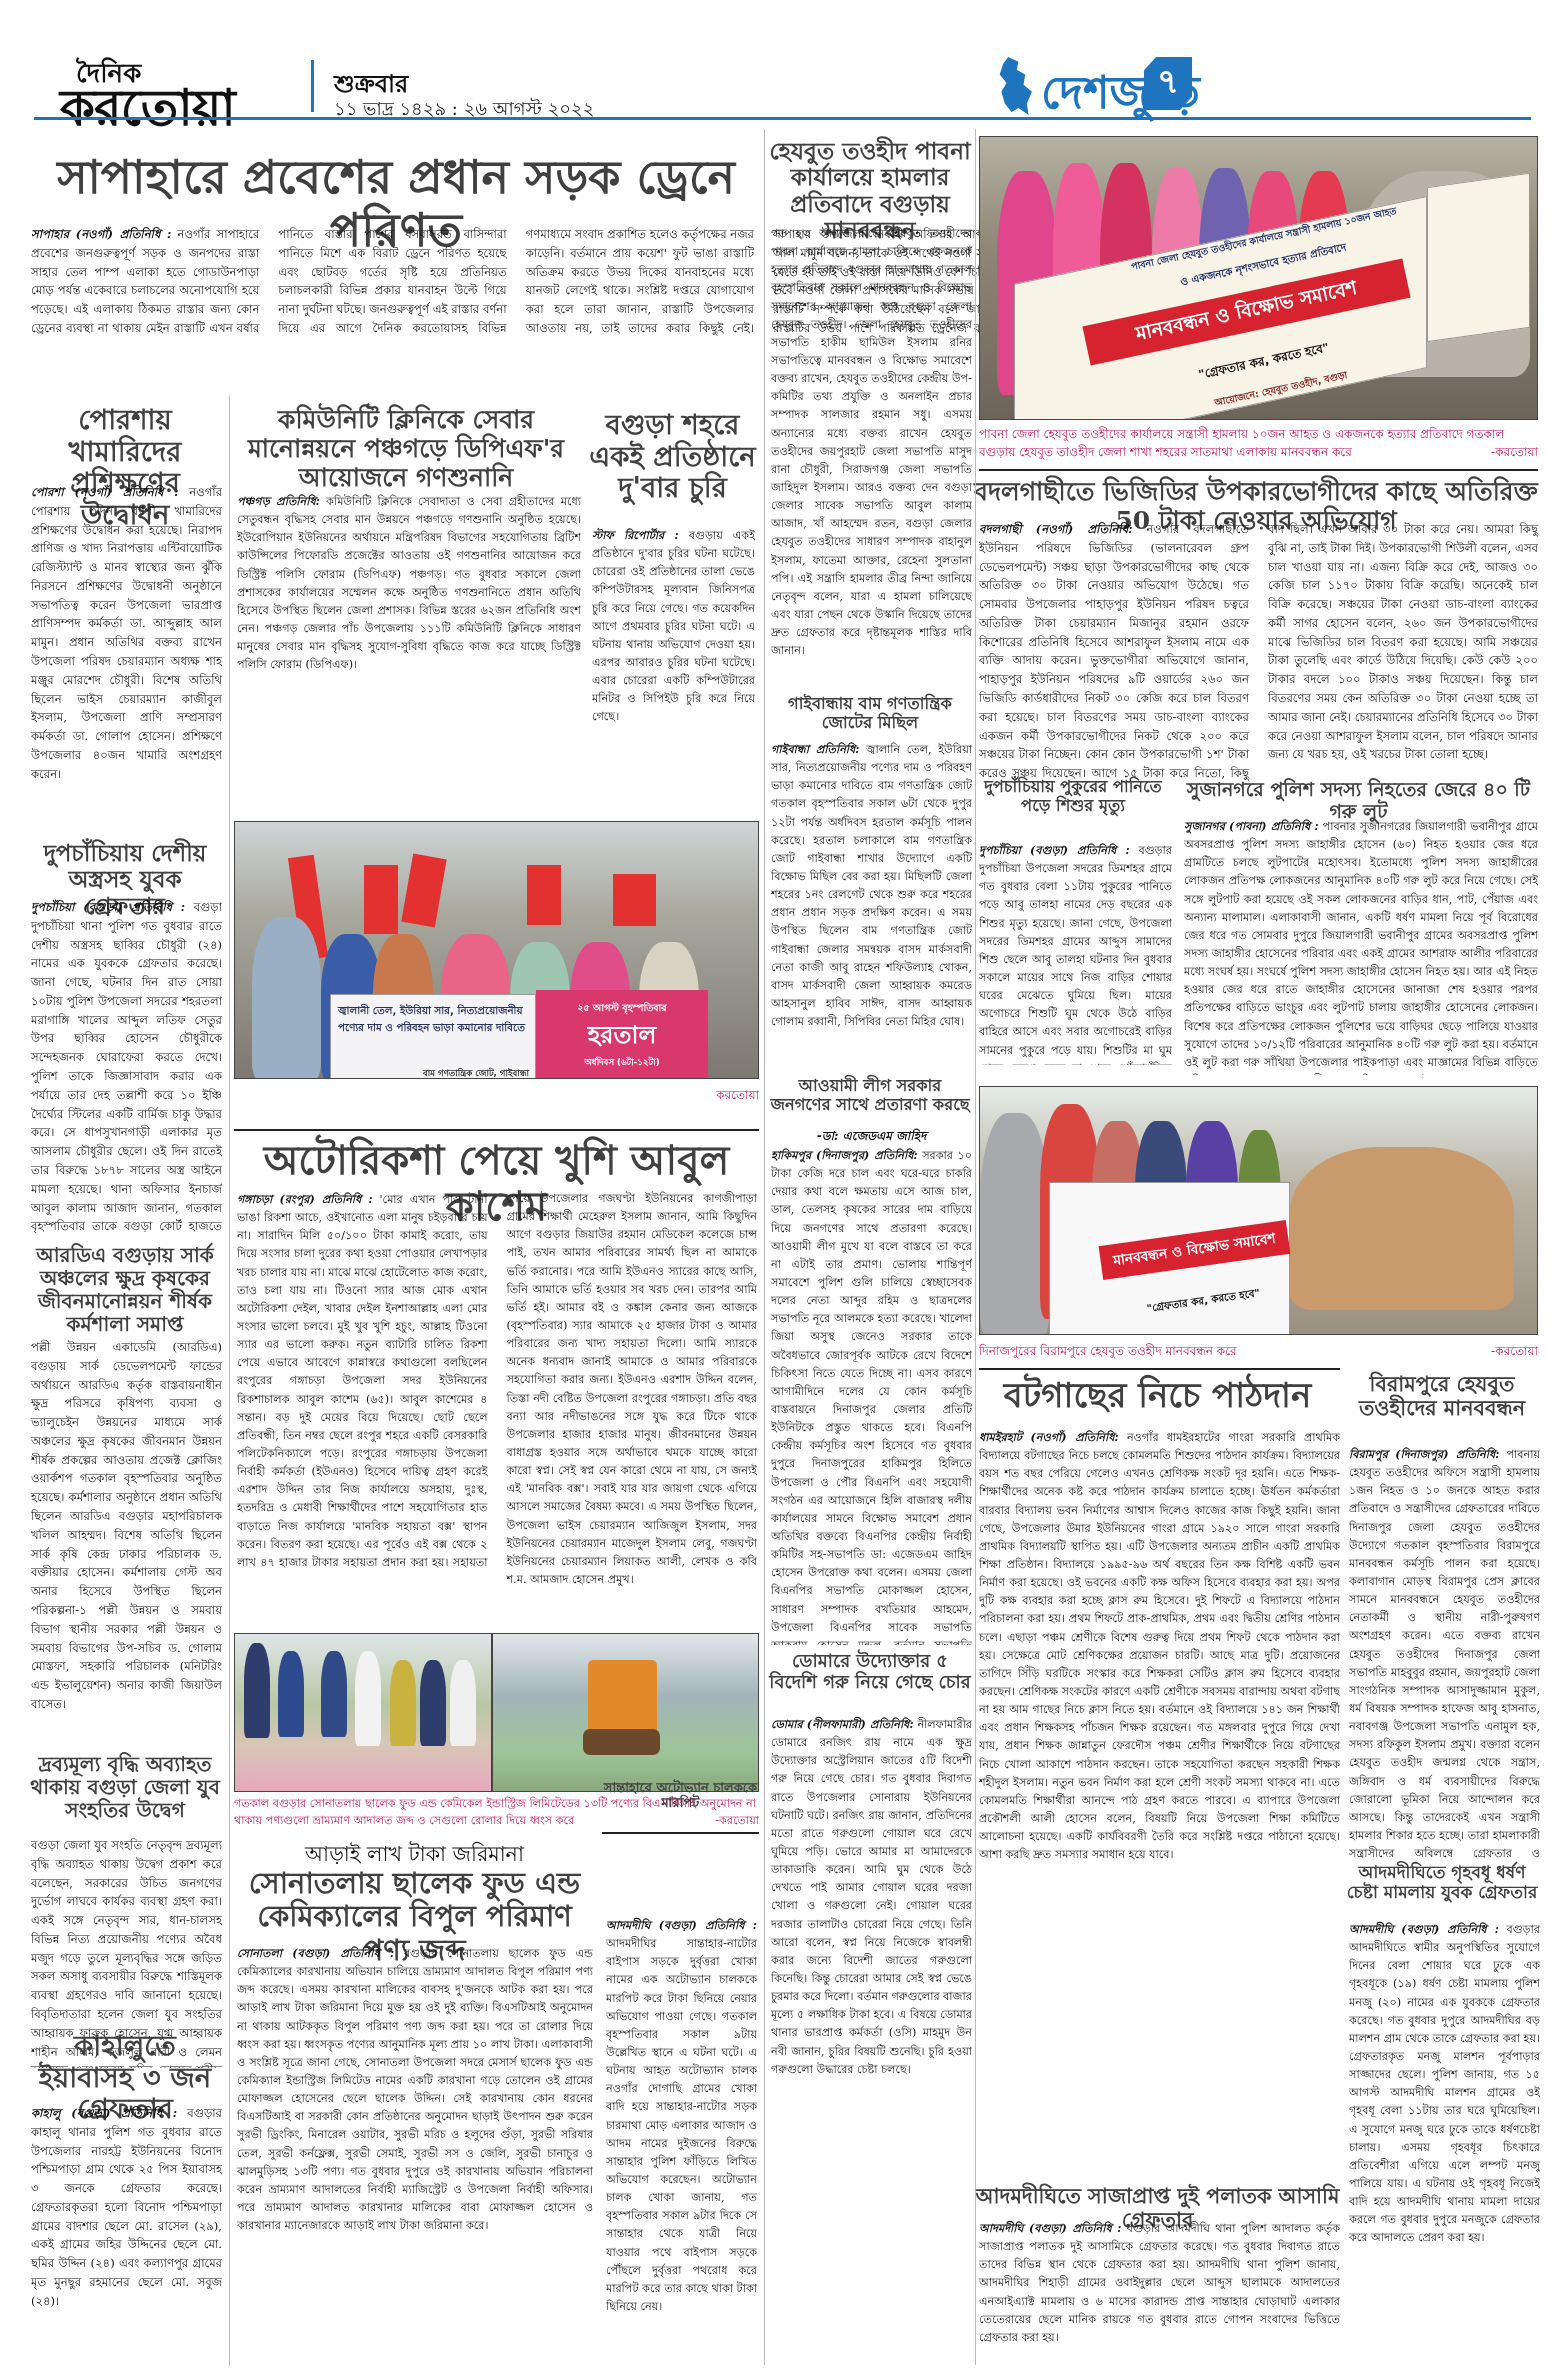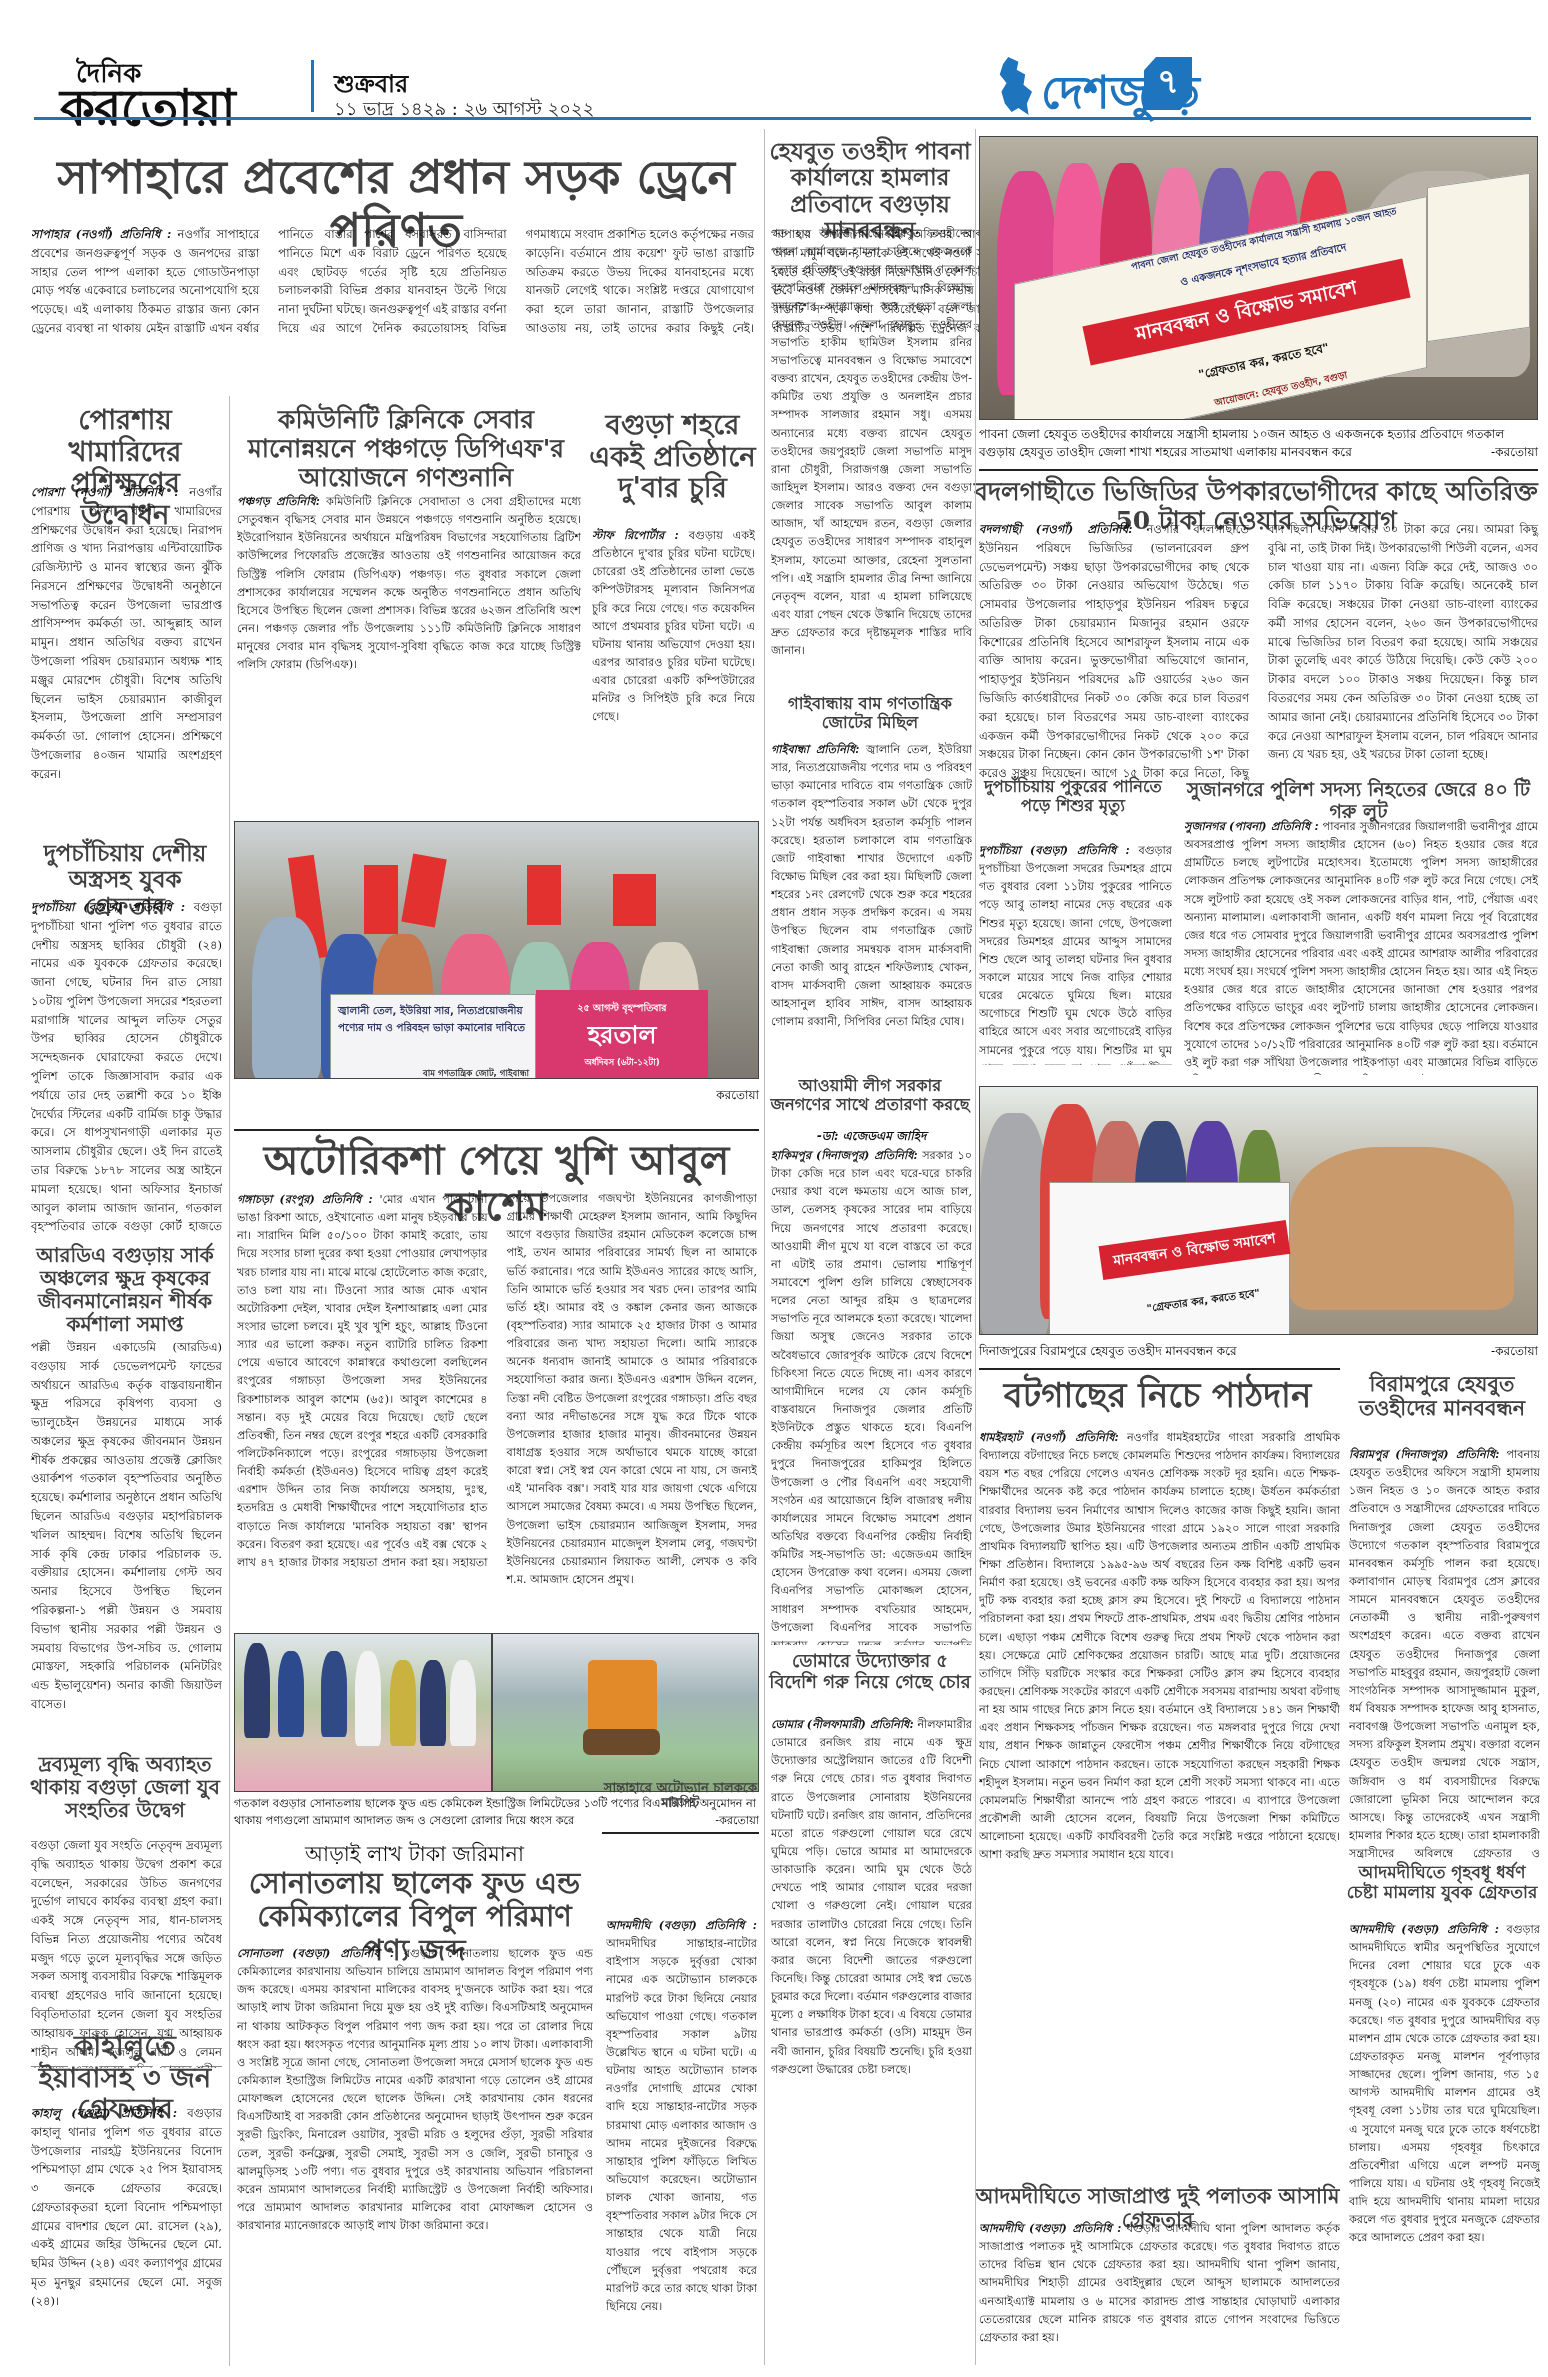--- a/index.html
+++ b/index.html
@@ -32,21 +32,21 @@
   .kicker { font-family: "DejaVu Serif", serif; font-size: 20.6px; text-align: center; }
 
   
   .body { font-family: "DejaVu Serif", serif; font-size: 11.6px; line-height: 1.62; text-align: justify; color: #111; }
   .body .dateline { font-style: italic; font-weight: bold; }
   .cols-2 { column-count: 2; column-gap: 19px; }
   .cols-3 { column-count: 3; column-gap: 19px; }
 
   
   .photo { border: 0.9px solid #444; overflow: hidden; position: absolute; }
-  .caption { font-family: "DejaVu Serif", serif; font-size: 12px; line-height: 1.5; color: #000000; }
+  .caption { font-family: "DejaVu Serif", serif; font-size: 12px; line-height: 1.5; color: #be185d; }
   .credit { float: right; }
   .rule-h { position: absolute; height: 1.7px; background: #222; }
   .rule-v { position: absolute; width: 0.9px; background: #bbb; }
 
   
   .banner { position: absolute; background: #f7f3e6; border: 0.9px solid #999; }
   .banner-red { position: absolute; background: #d7232f; color: #fff; font-weight: bold; font-family: "DejaVu Sans", sans-serif;
                 display: flex; align-items: center; justify-content: center; text-align: center; }
   .banner-text { position: absolute; font-family: "DejaVu Sans", sans-serif; color: #23306b; text-align: center; font-weight: bold; }
   .person { position: absolute; border-radius: 40% 40% 10% 10%; }

